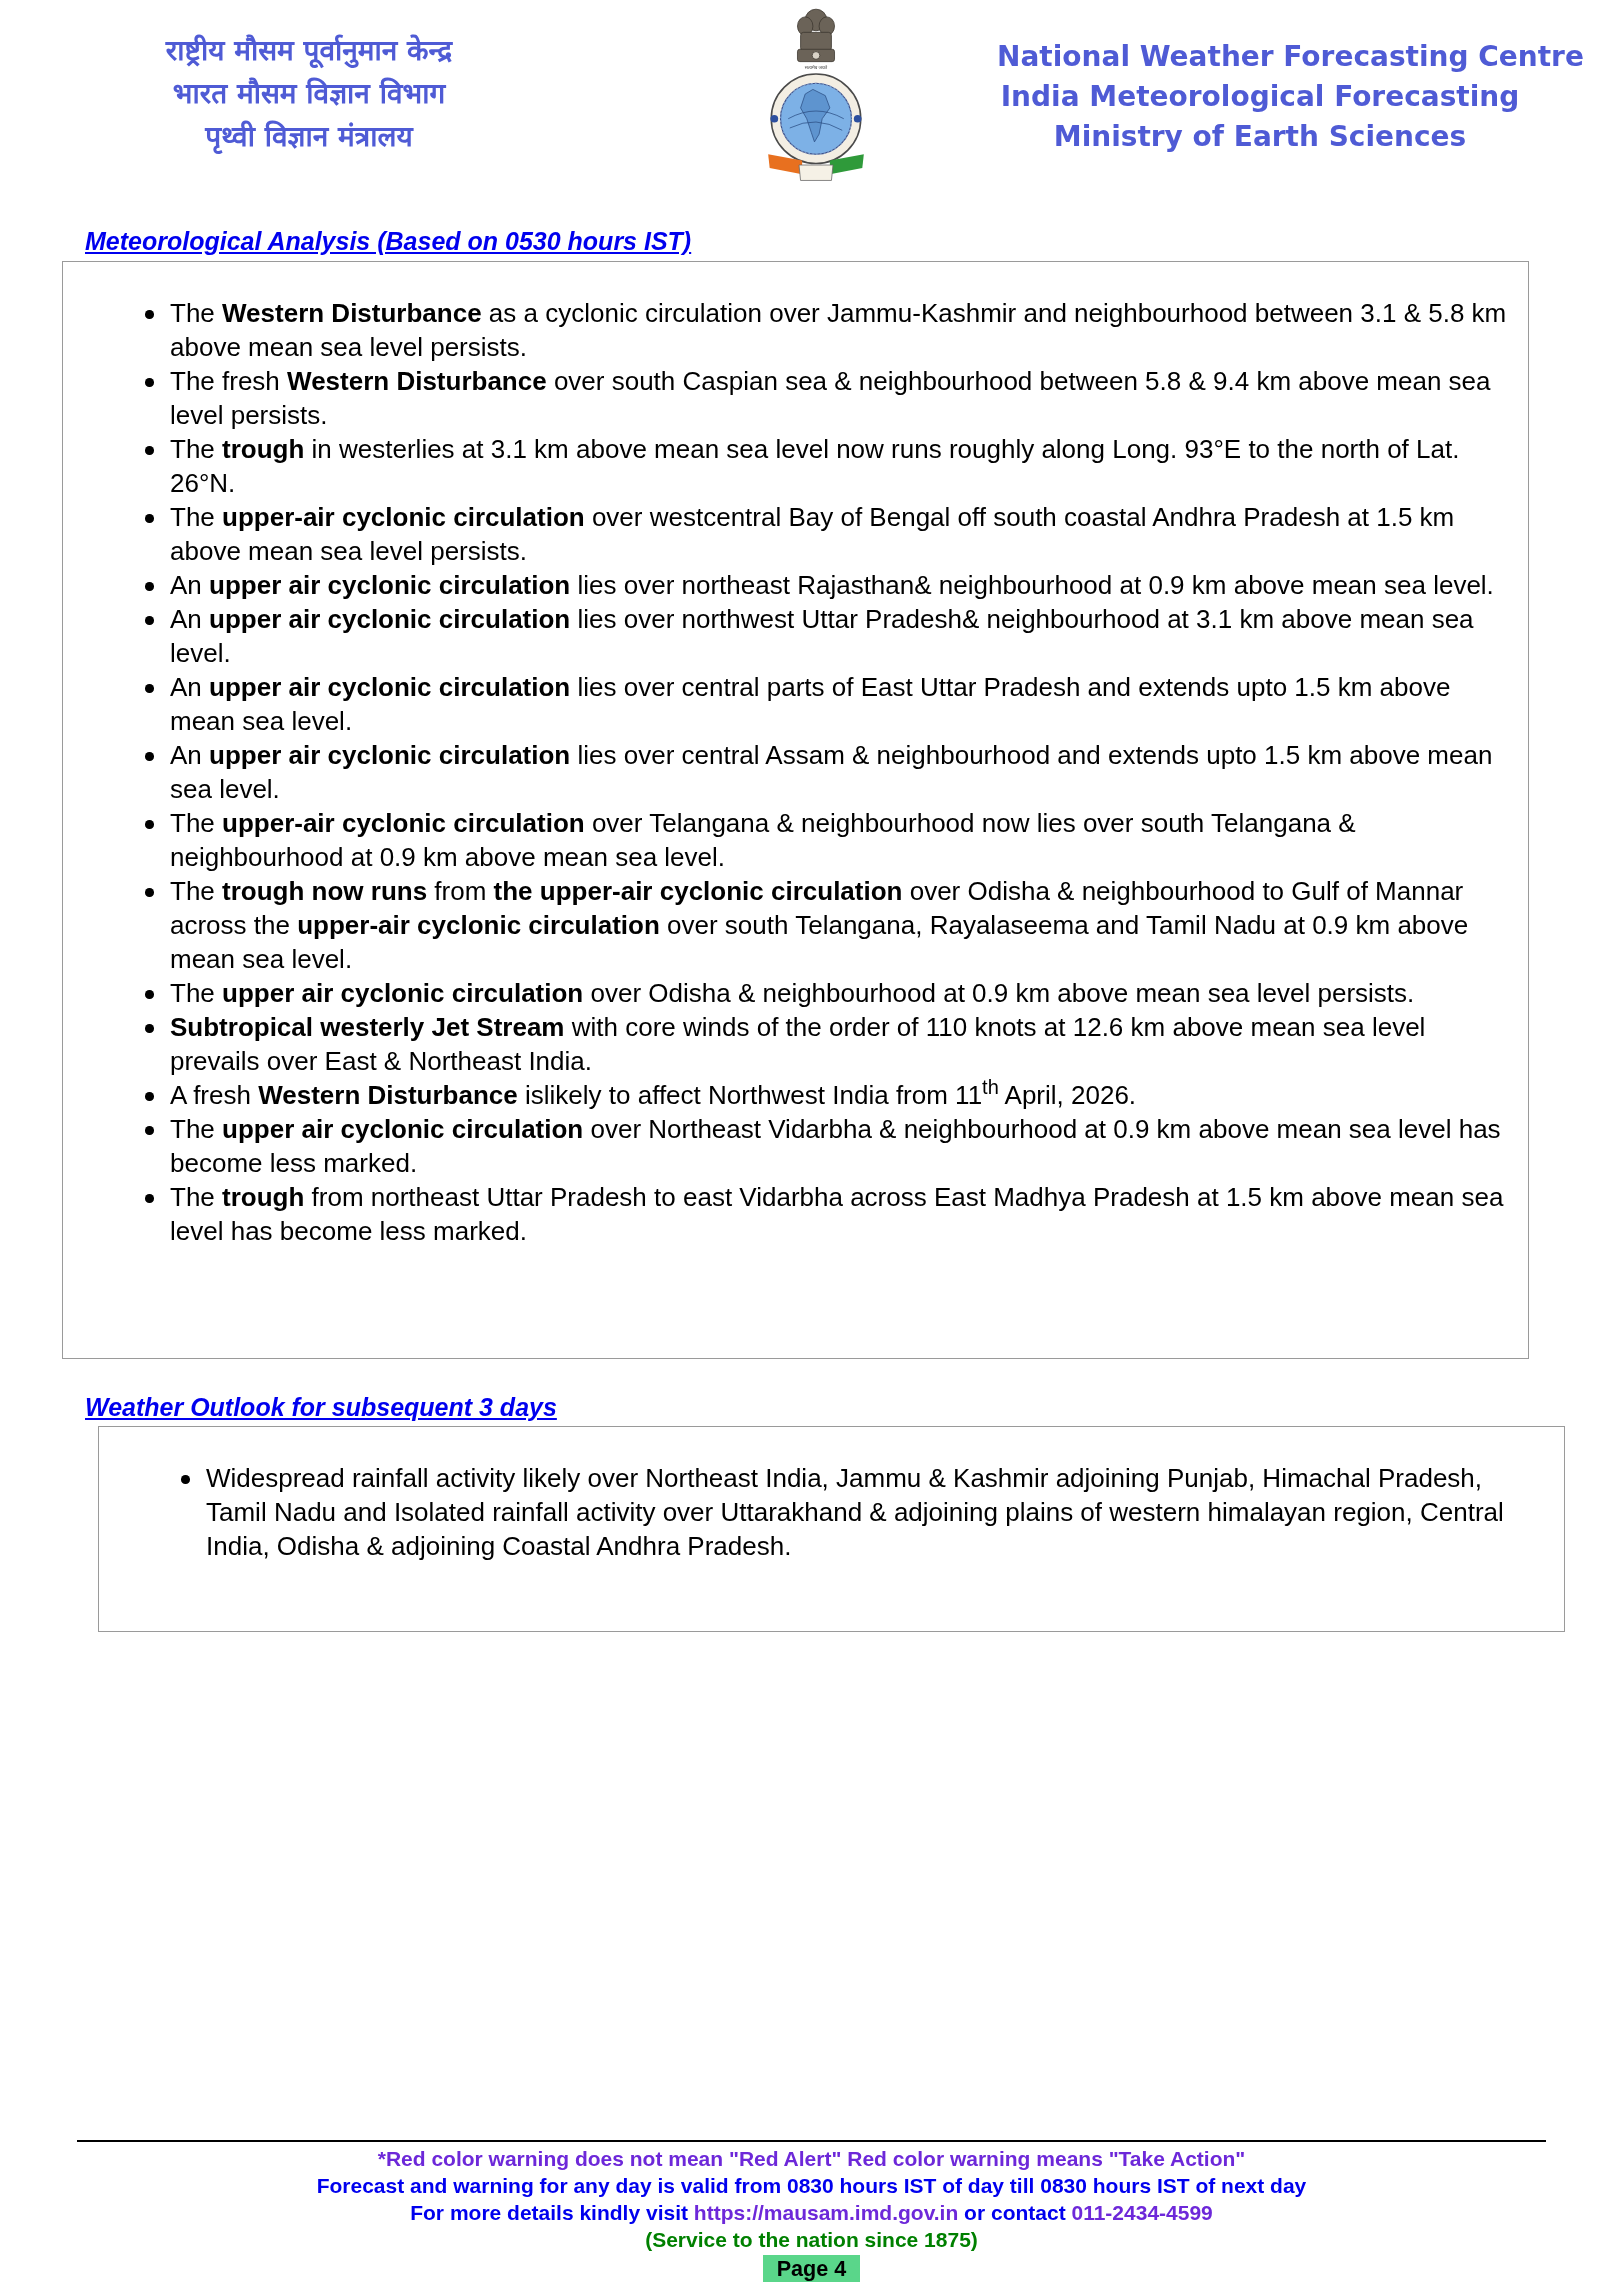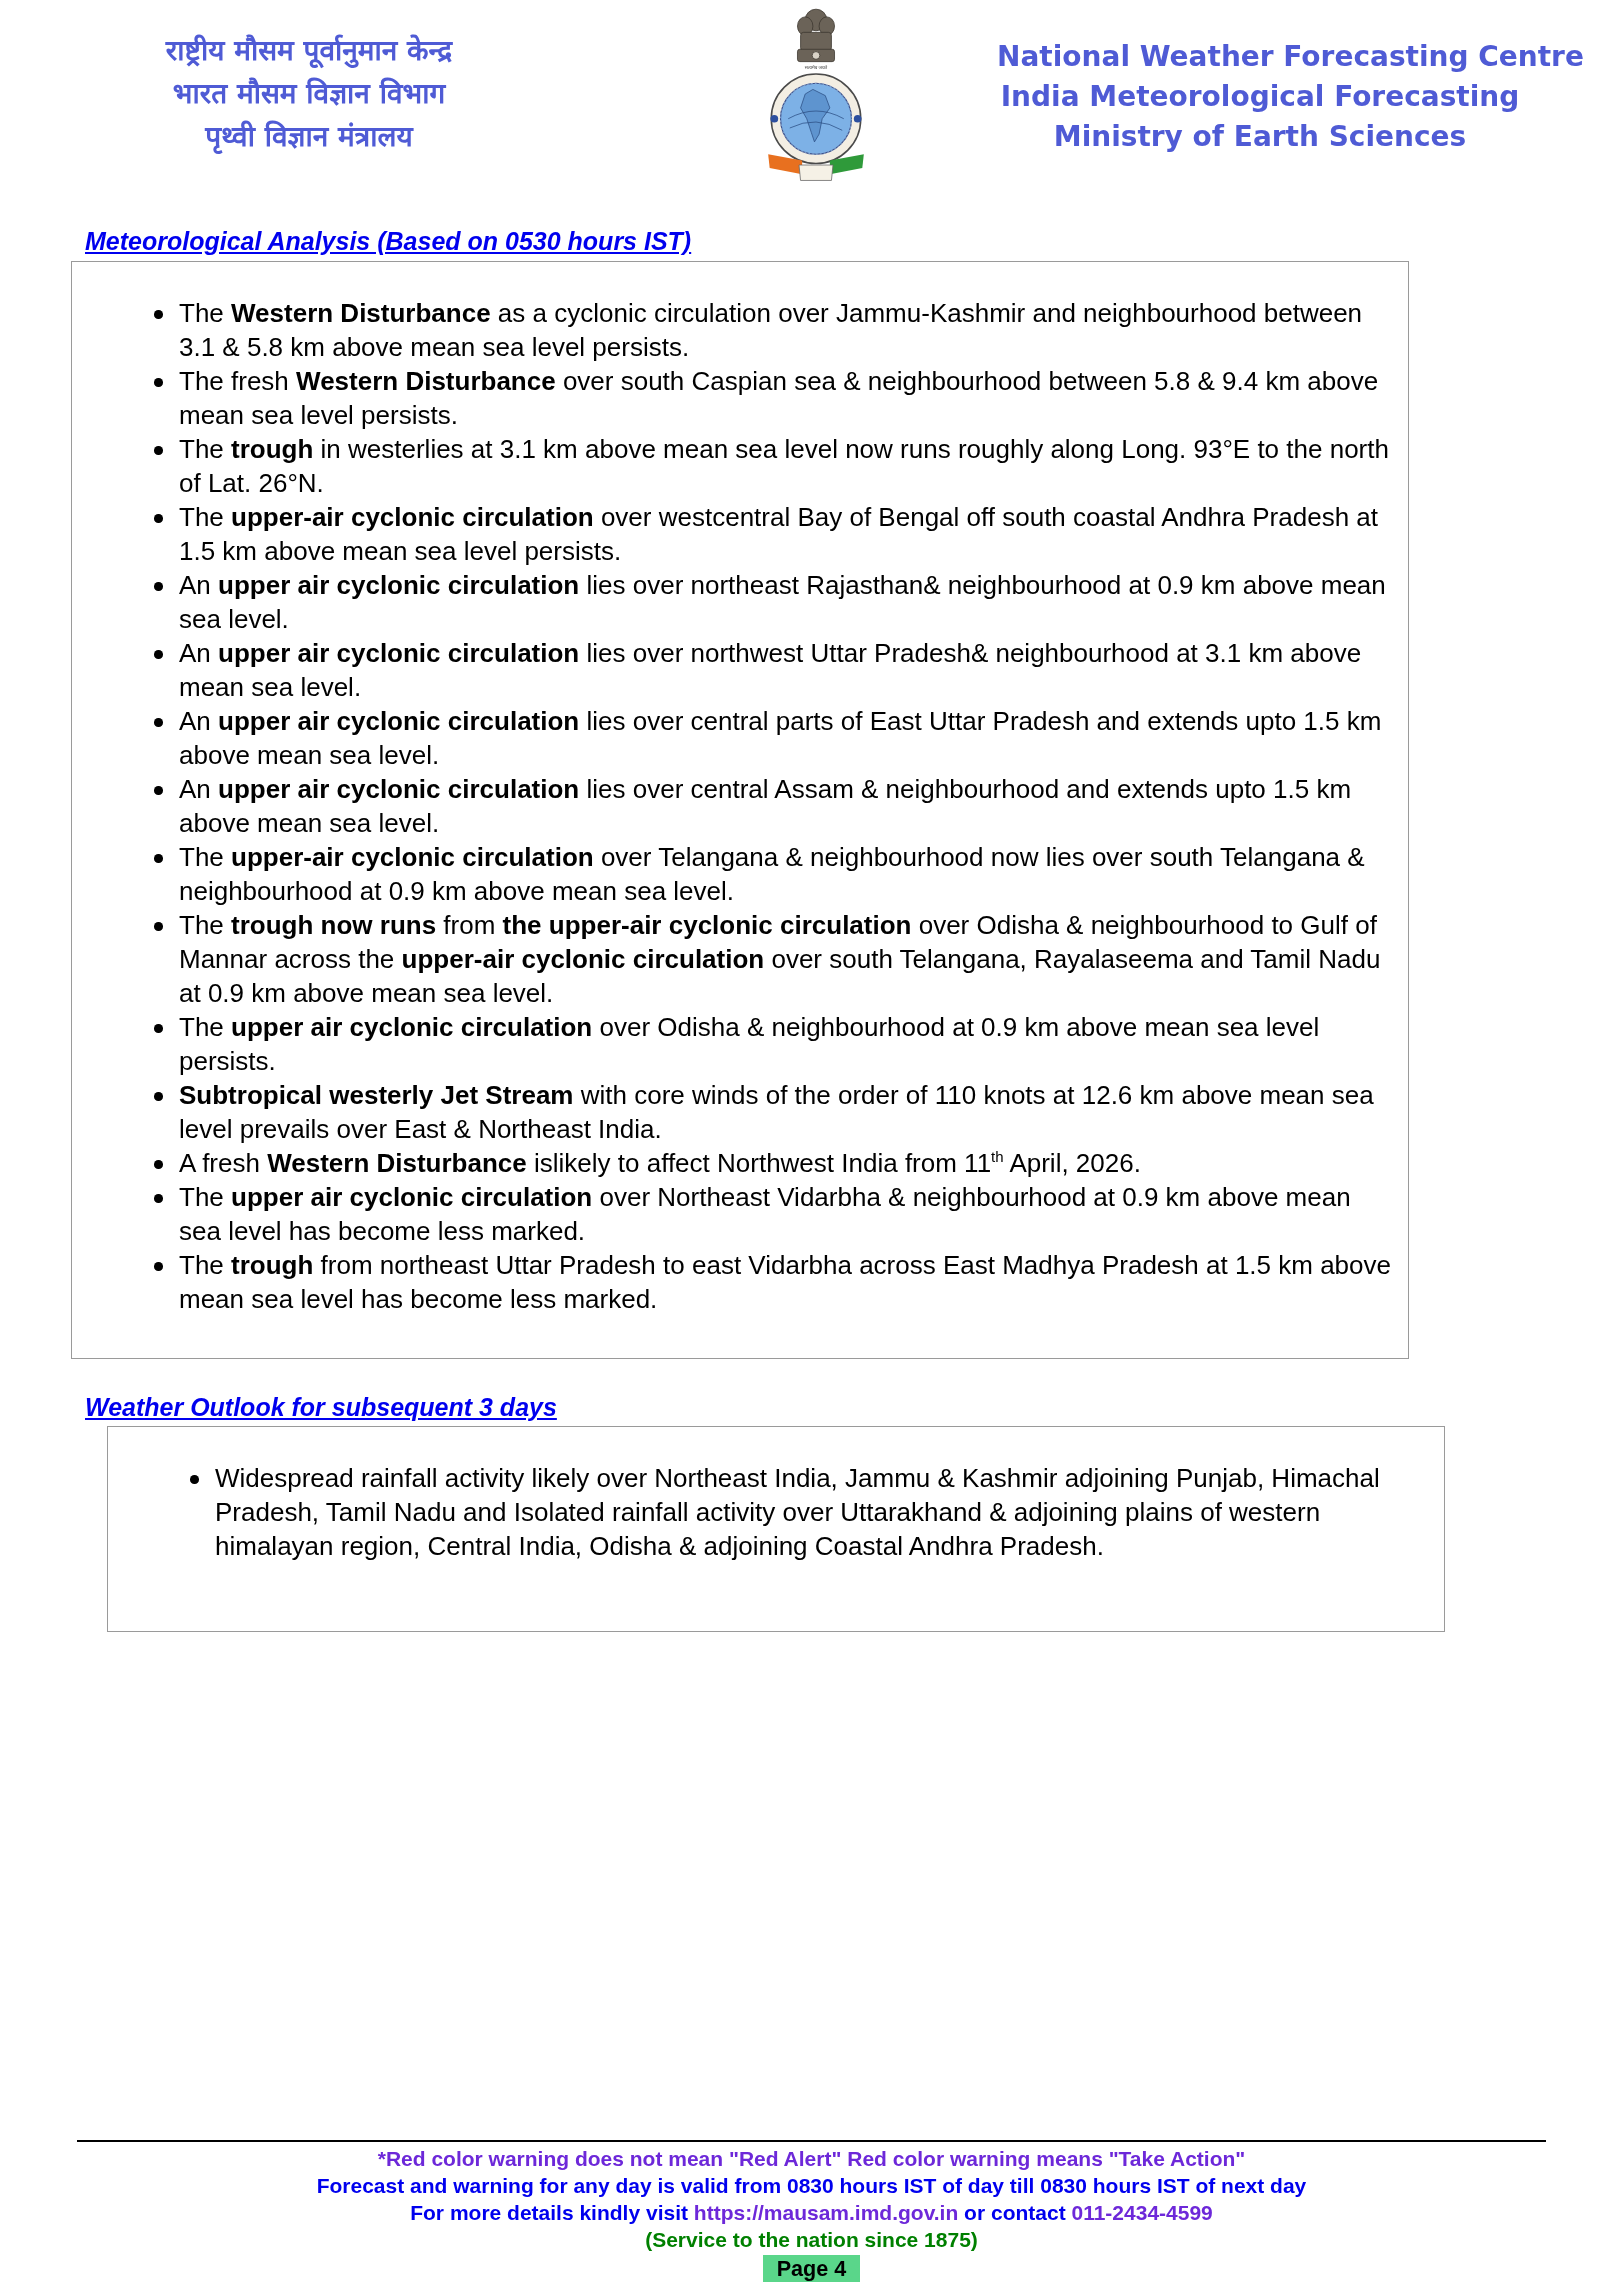--- a/index.html
+++ b/index.html
@@ -13,29 +13,29 @@
   .hdr-hindi div { white-space: nowrap; }
   .emblem { position: absolute; left: 765px; top: 3.1px; width: 102px; height: 179px; }
   .hdr-eng { position: absolute; left: 997px; top: 37px; width: 526px; text-align: center;
              color: #4f5bd5; font-family: "DejaVu Sans", sans-serif; font-weight: bold;
              font-size: 28px; line-height: 40px; }
   .hdr-eng div { white-space: nowrap; }
 
   
   .sec-heading { position: absolute; left: 85px; color: #0000ee; font-weight: bold;
                  font-size: 25px; text-decoration: underline; white-space: nowrap; cursor: pointer; font-style: italic; }
-  .sec-box { position: absolute; left: 71px; width: 1338px; border: 1.5px solid #9a9a9a;
+  .sec-box { position: absolute; left: 62px; width: 1467px; border: 1.5px solid #9a9a9a;
              box-sizing: border-box; }
   .sec-box ul { margin: 0; padding: 0; list-style: none; }
   .sec-box li { position: relative; padding-left: 107px; padding-right: 15.5px;
                 font-size: 26px; line-height: 34px; }
   .sec-box li .bullet { position: absolute; left: 82px; top: 14px; width: 8.5px; height: 8.5px;
                         background: #000; border-radius: 50%; }
   .sec-box li b { font-weight: bold; }
-  sup { font-size: 15px; line-height: 0; vertical-align: super; }
+  sup { font-size: 20px; line-height: 0; vertical-align: super; }
 
   
   .footer-rule { position: absolute; left: 77px; width: 1469px; top: 2140px; height: 0;
                  border-top: 2.3px solid #000; }
   .footer { position: absolute; left: 77px; width: 1469px; top: 2145px; text-align: center;
             font-weight: bold; font-size: 21px; line-height: 27px; }
   .red { color: #6d28d9; }
   .blue { color: #0000ee; }
   .green { color: #008000; }
   .page-badge { display: inline-block; background: #5ad68a; color: #000; padding: 0 14px;

